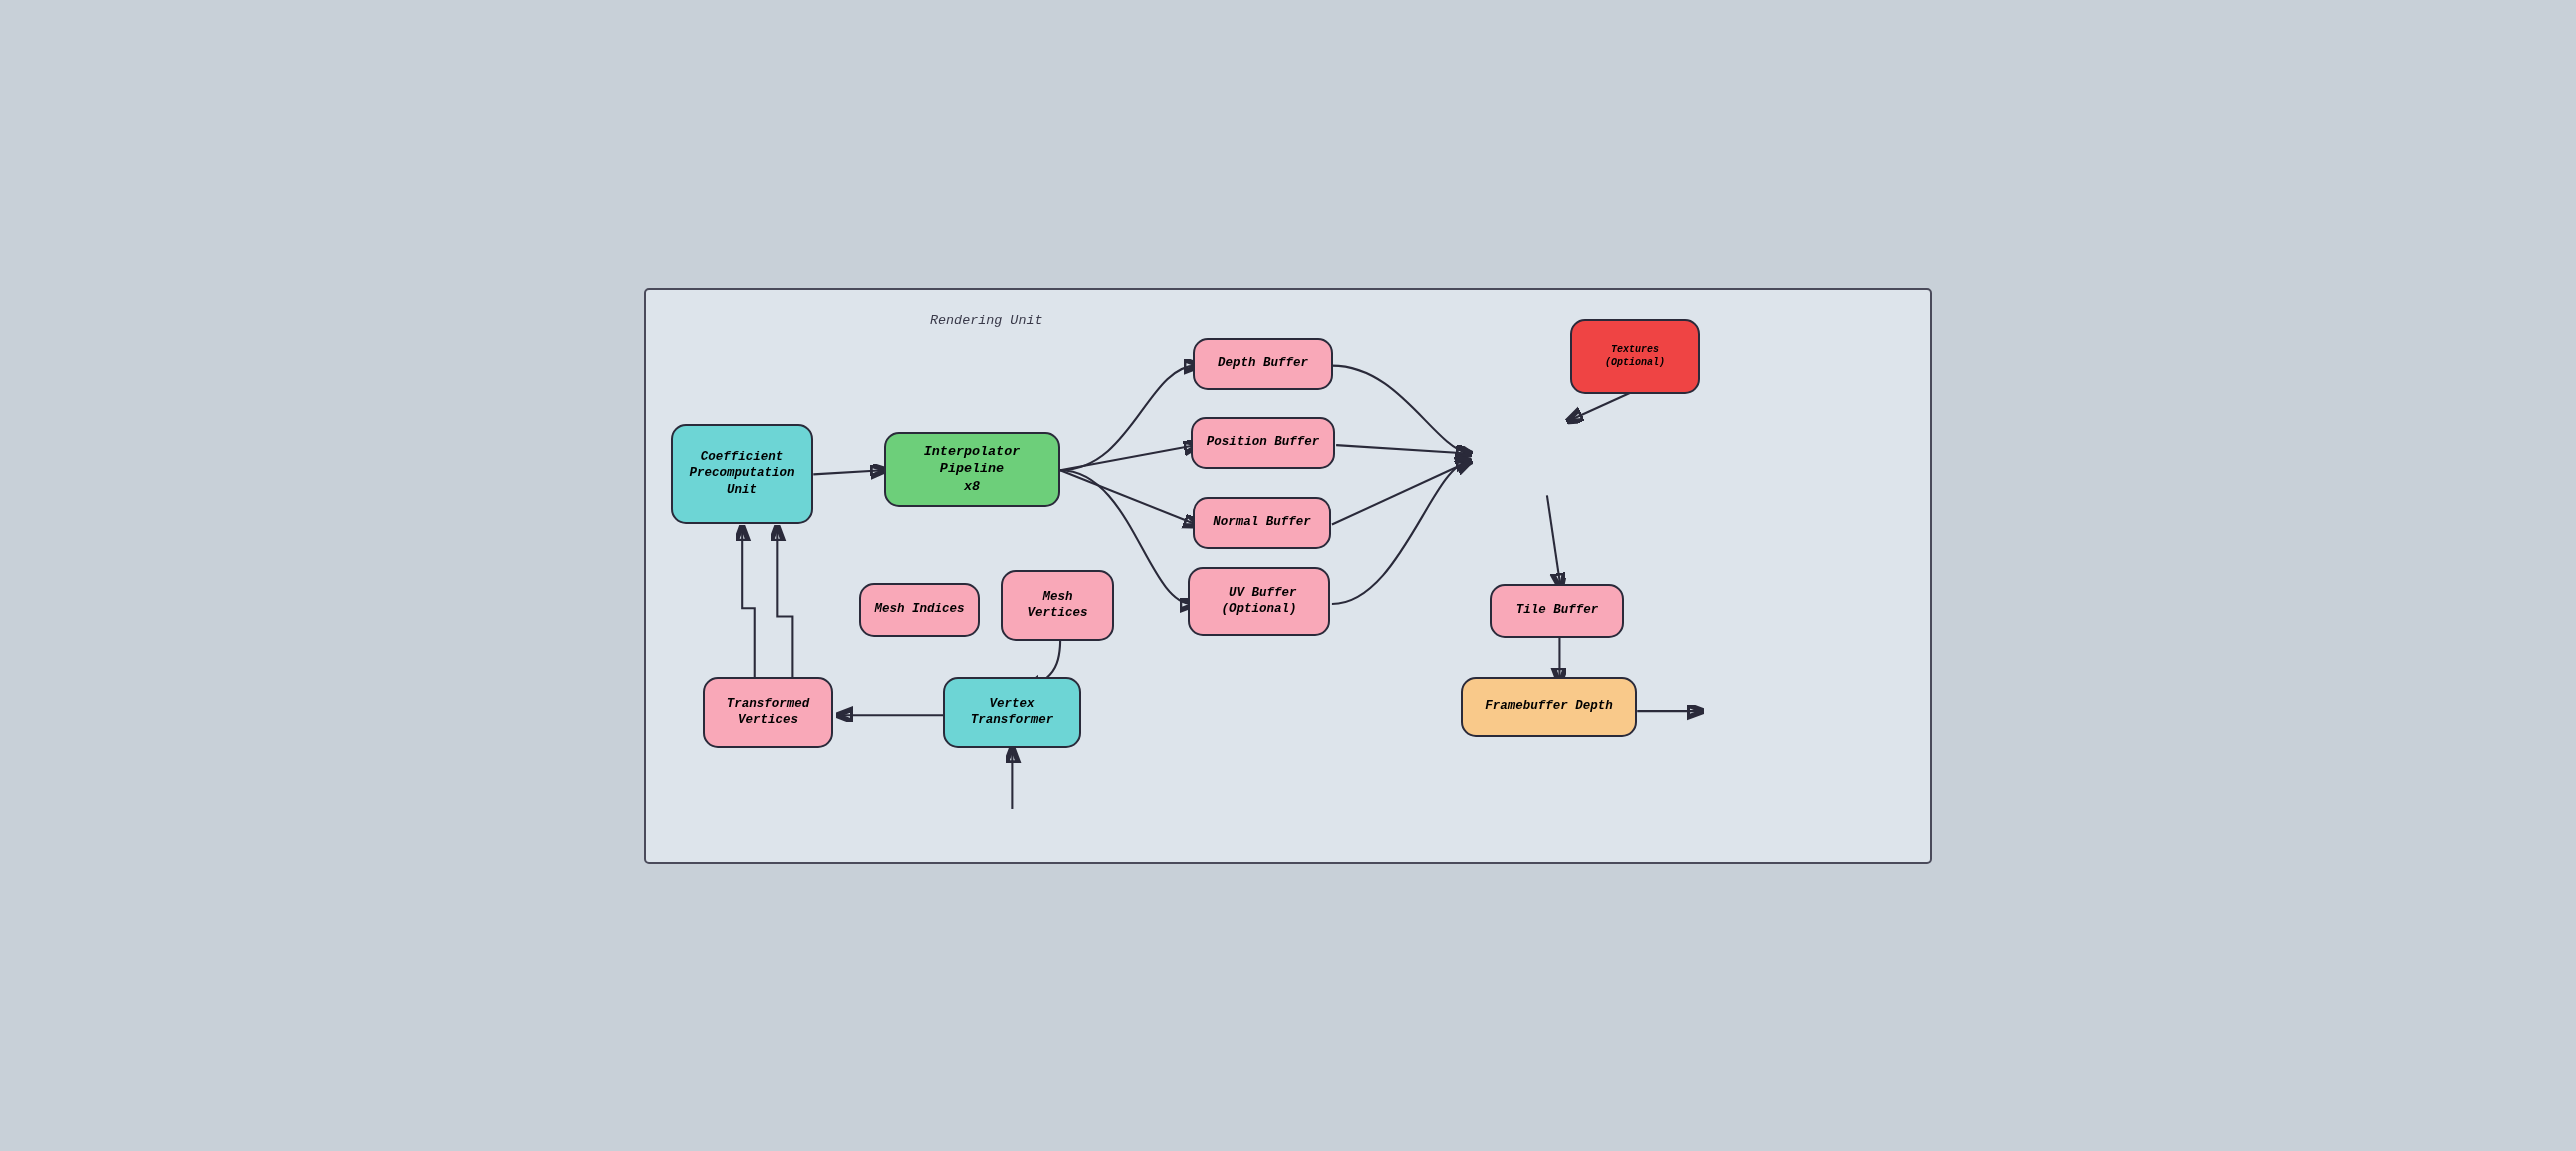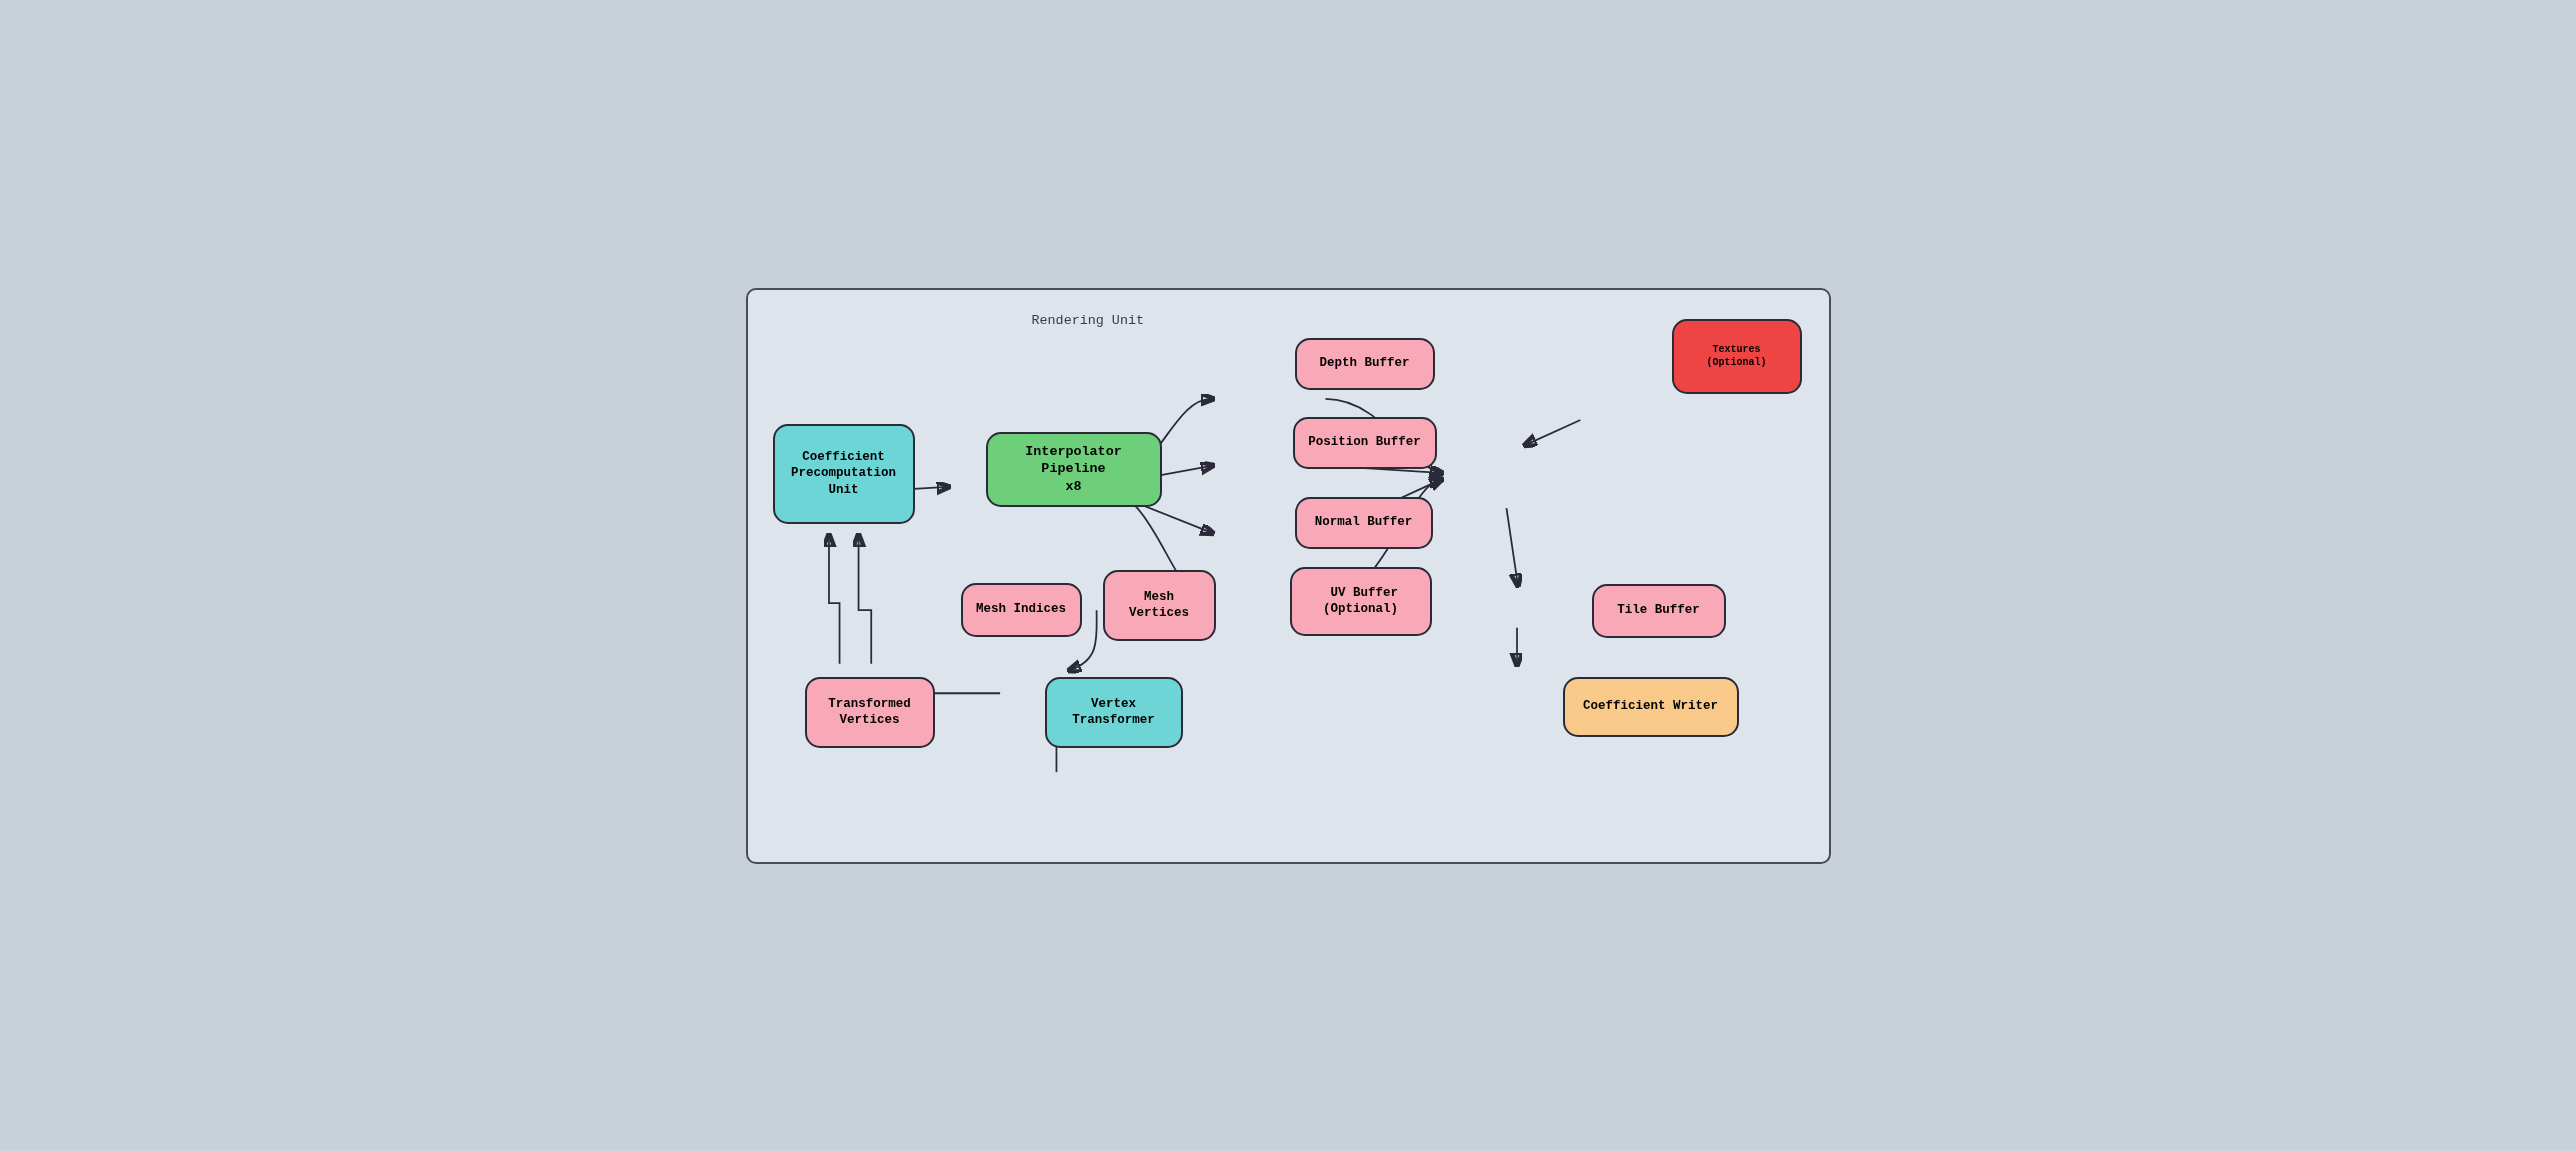--- a/index.html
+++ b/index.html
@@ -8,26 +8,27 @@
       background: #c8d0d8;
       display: flex;
       align-items: center;
       justify-content: center;
       min-height: 100vh;
       font-family: 'Courier New', Courier, monospace;
     }
 
     .diagram-container {
       background: #dde4eb;
-      border-radius: 10px;
+      border-radius: 5px;
       border: 2.5px solid #4a4a5a;
-      width: 1085px;
+      width: 1288px;
       height: 576px;
       position: relative;
       overflow: hidden;
+      font-style: italic;
     }
 
     .node {
       position: absolute;
       border-radius: 15px;
       border: 2.5px solid #2a2a3a;
       display: flex;
       align-items: center;
       justify-content: center;
       text-align: center;
@@ -181,17 +182,17 @@
   <div class="node node-pink" style="left:924px; top:29px; width:130px; height:75px; font-size:10px; background:#ef4444; border-color:#2a2a3a;">
     <span>Textures<br>(Optional)</span>
   </div>
 
 
   <div class="node node-pink" style="left:844px; top:294px; width:134px; height:54px; font-size:12.5px;">
     <span>Tile Buffer</span>
   </div>
 
   <div class="node node-orange" style="left:815px; top:387px; width:176px; height:60px; font-size:12.5px;">
-    <span>Coefficient Writer</span>
+    <span>Framebuffer Depth</span>
   </div>
 
 </div>
 
 
 </body></html>

